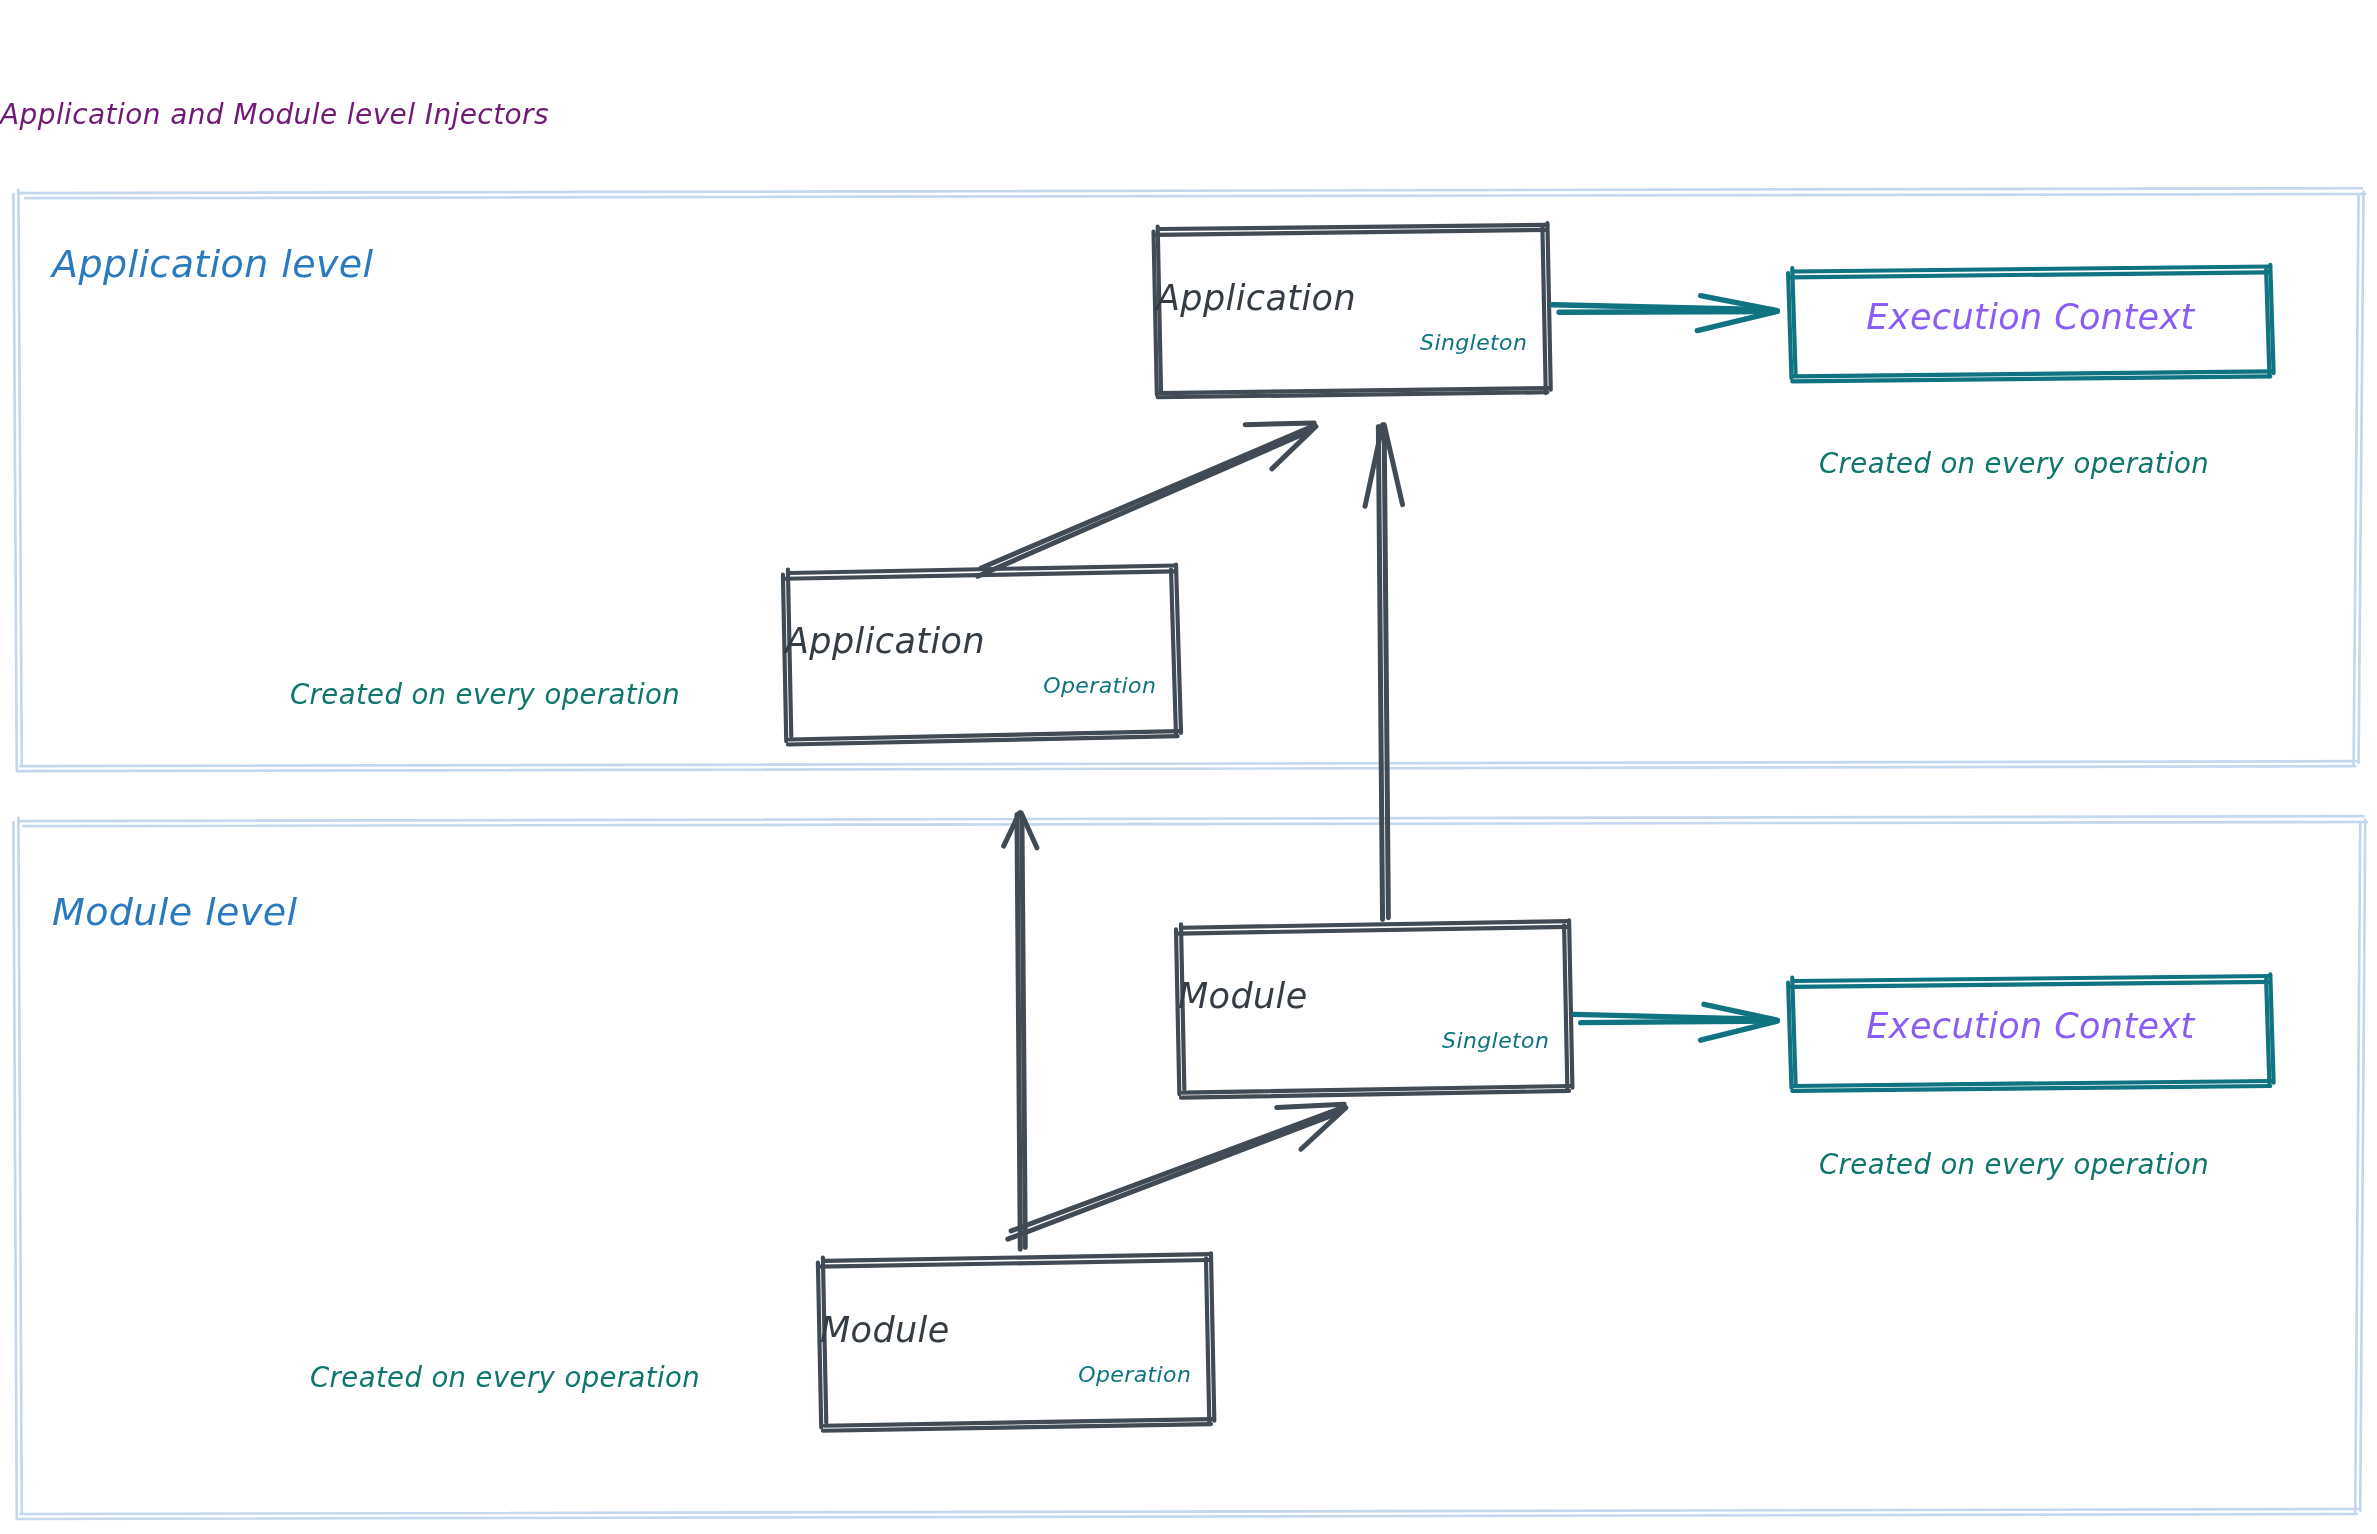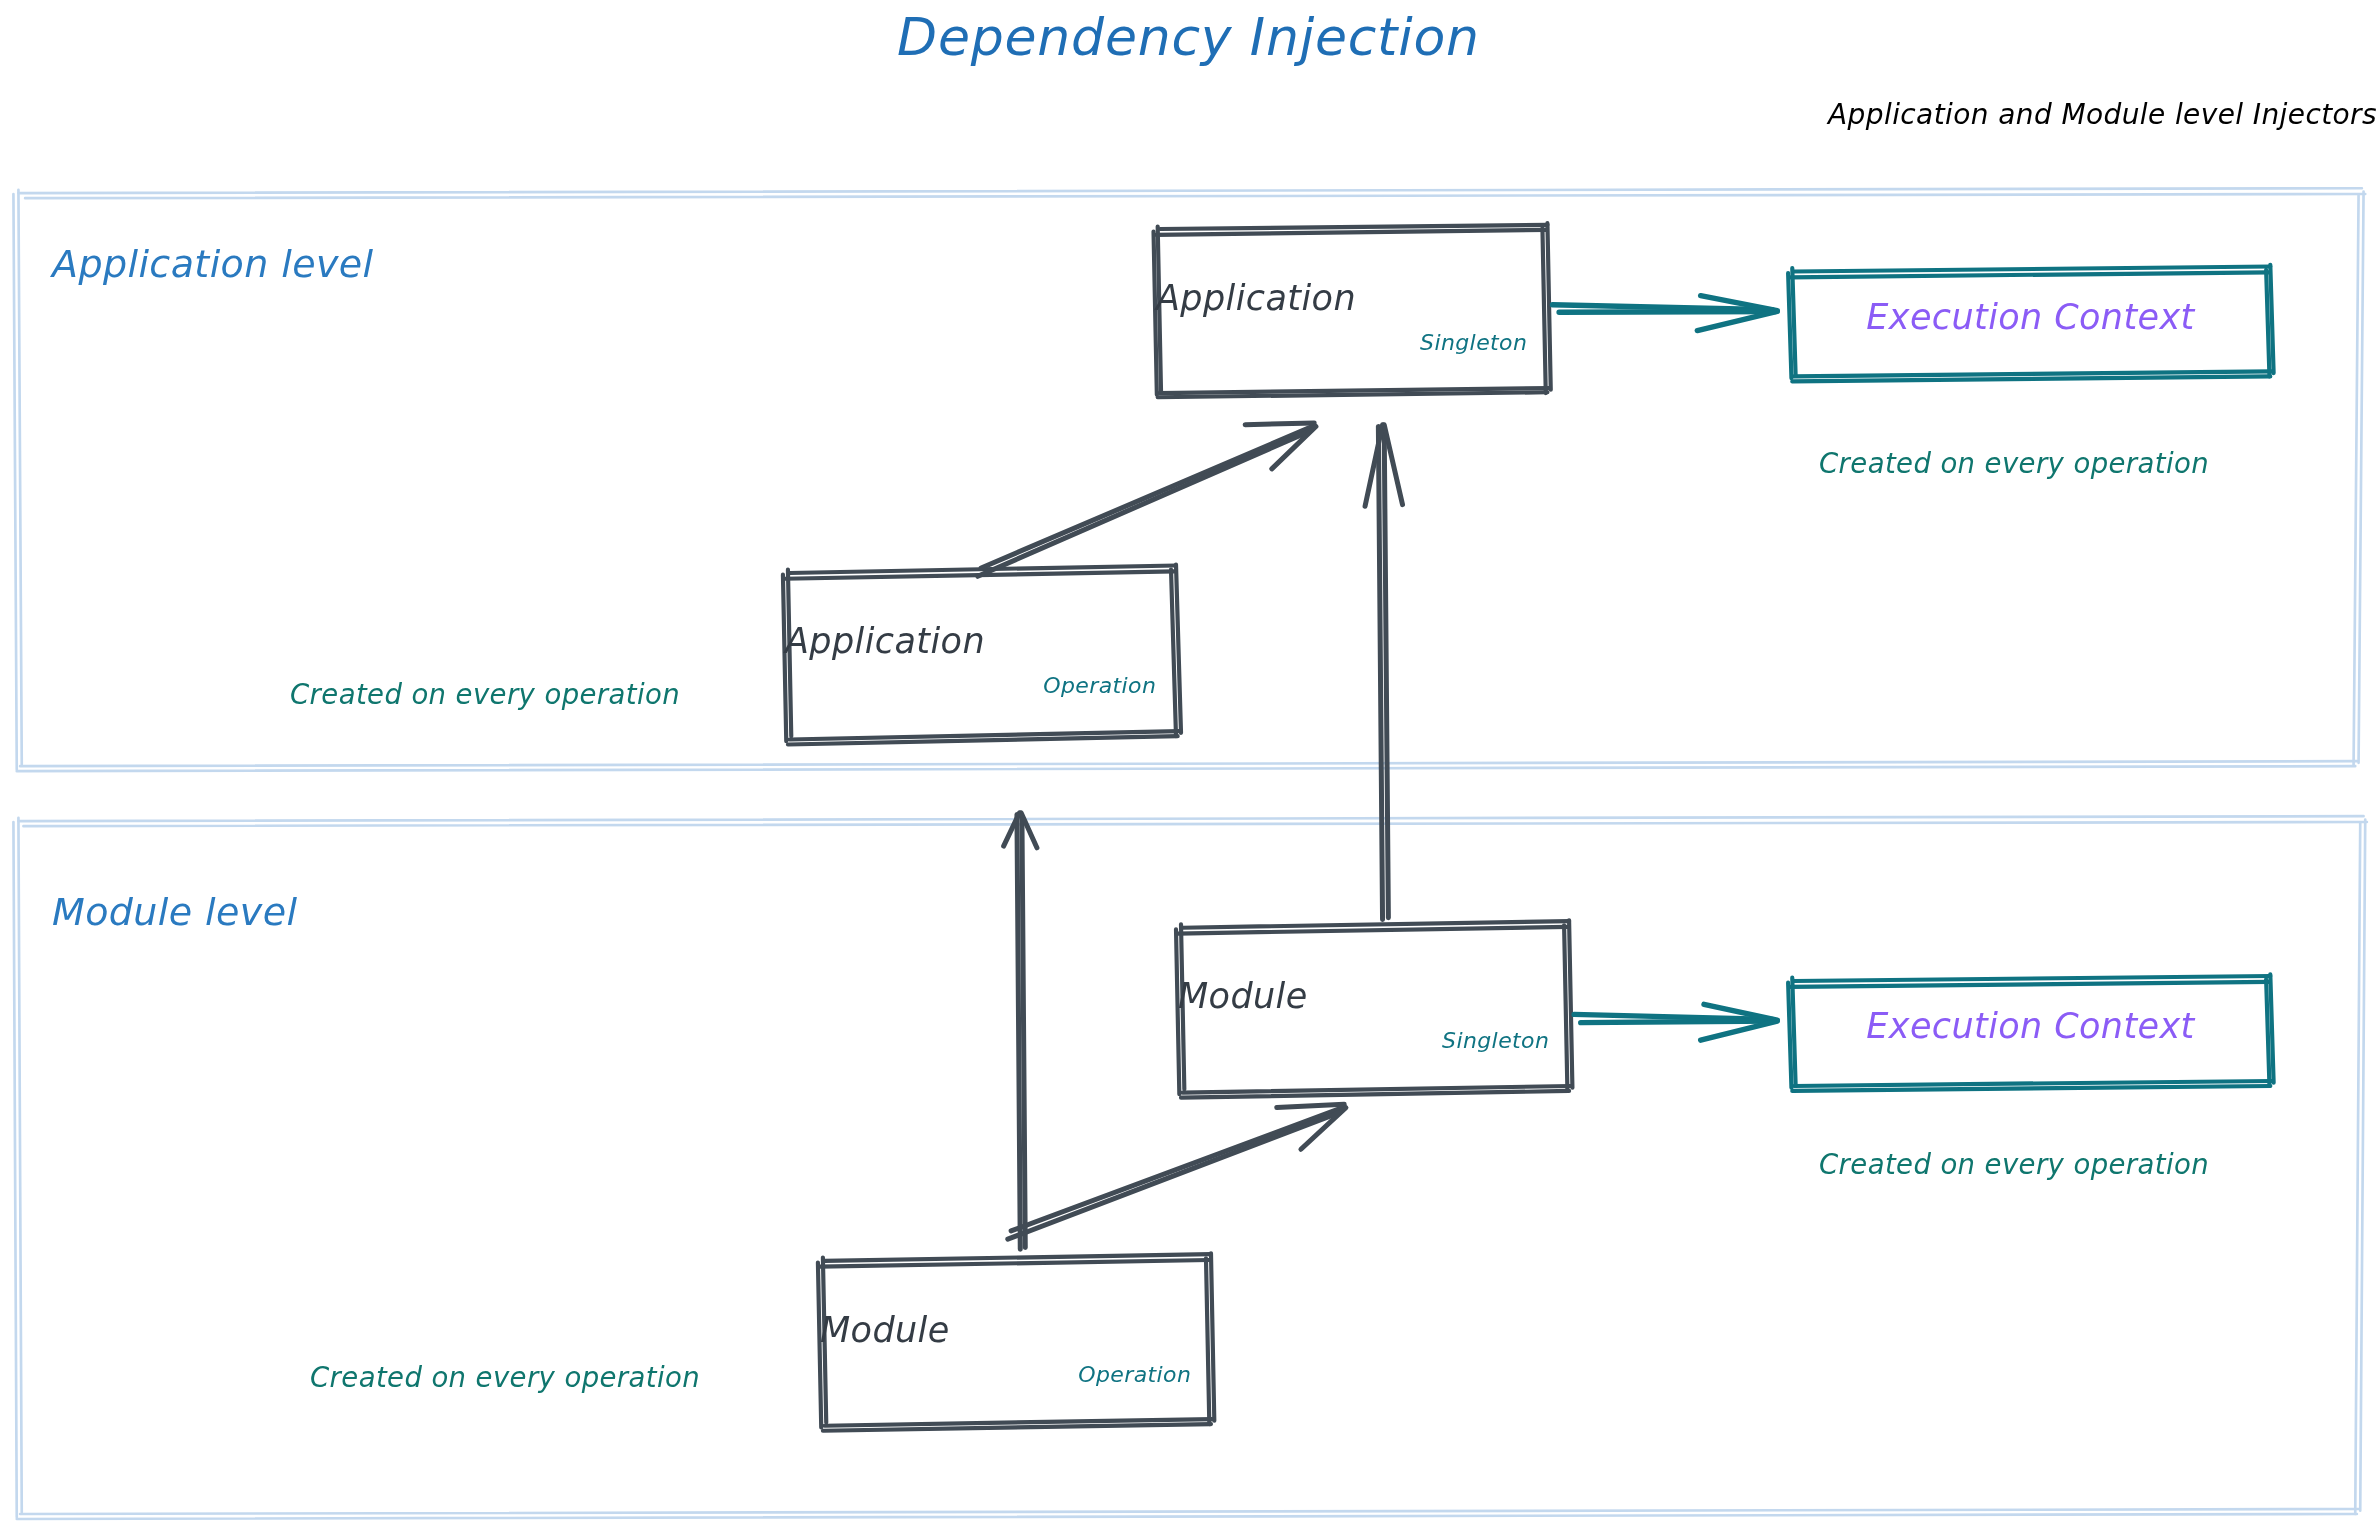--- a/index.html
+++ b/index.html
@@ -38,23 +38,23 @@
     text-align: center;
     font-size: 52px;
     color: #1f6eb5;
     font-style: italic;
     font-weight: 400;
     letter-spacing: 0.8px;
   }
   #page-subtitle {
     left: 0; top: 98px;
     width: 2377px;
-    text-align: right;
+    text-align: left;
     font-size: 28px;
-    color: #000000;
+    color: #701a75;
     font-style: italic;
     letter-spacing: 0.4px;
   }
 
   .section-label {
     font-size: 38px;
     color: #2a7ac0;
     font-style: italic;
     letter-spacing: 0.4px;
   }
@@ -260,21 +260,20 @@
 
     <g fill="none" stroke="#0f7382" stroke-width="6.5" stroke-linecap="round" stroke-linejoin="round">
       <path d="M1890 1218 L2128 1224"></path>
       <path d="M1898 1228 L2132 1226"></path>
       <path d="M2046 1206 L2134 1225"></path>
       <path d="M2042 1249 L2134 1226"></path>
     </g>
 
   </svg>
 
-  <div class="txt" id="page-title">Dependency Injection</div>
   <div class="txt" id="page-subtitle">Application and Module level Injectors</div>
 
   <div class="level-container" id="container-app"></div>
   <div class="txt section-label" id="app-level-label">Application level</div>
 
   <div class="node-box" id="node-app-singleton">
     <div class="txt node-title node-title-pos">Application</div>
     <div class="txt node-scope node-scope-pos">Singleton</div>
   </div>
 

